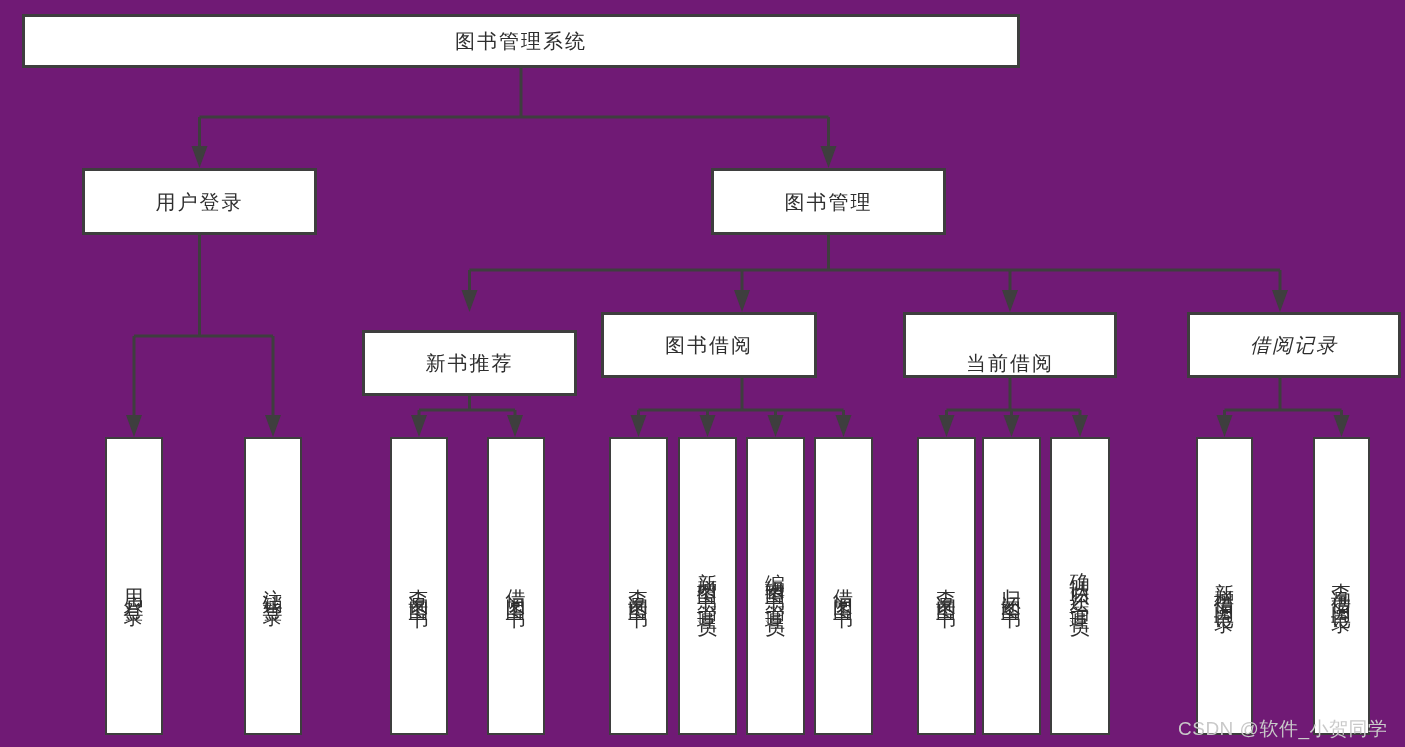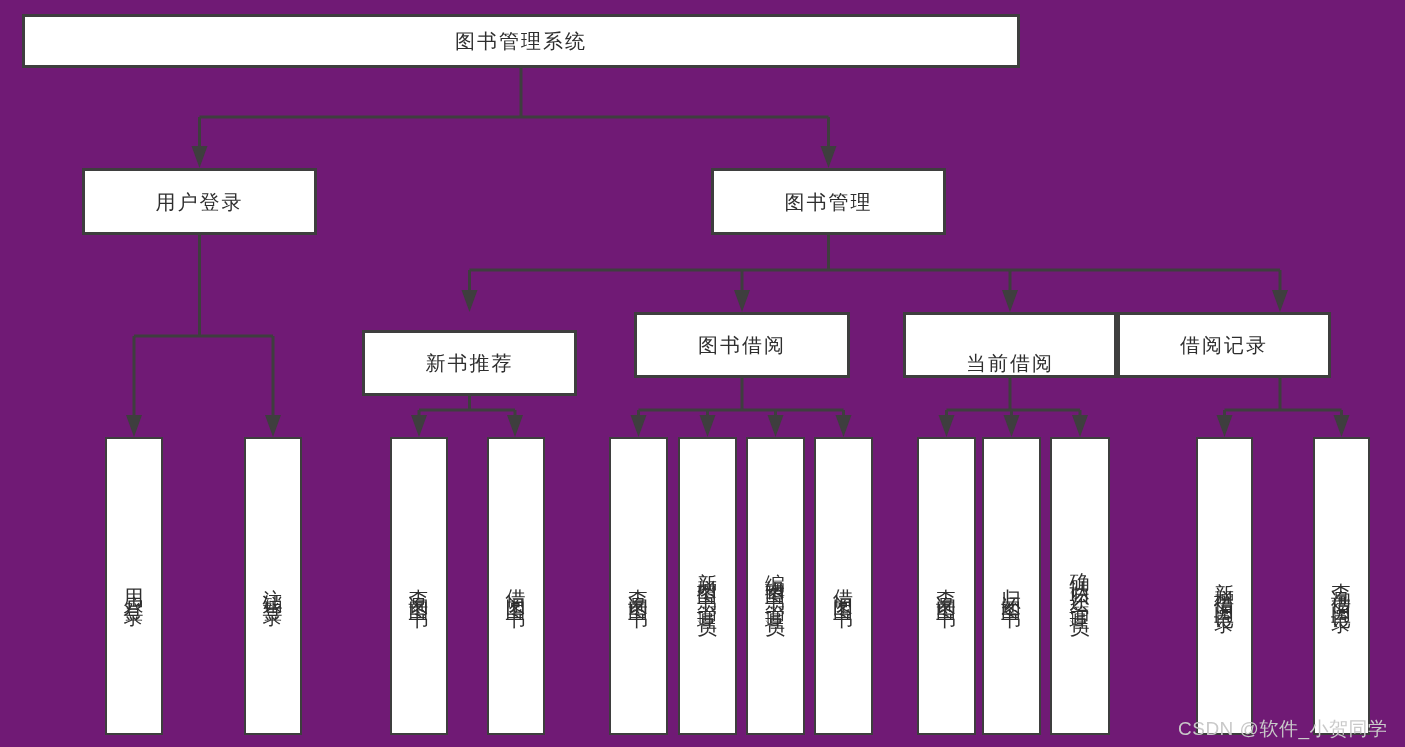--- a/index.html
+++ b/index.html
@@ -40,23 +40,23 @@
     writing-mode: vertical-rl;
     text-orientation: mixed;
     letter-spacing: 0.32em;
     font-size: 20px;
   }
   
   .n-root      { left: 22px;   top: 14px;  width: 998px; height: 54px; }
   .n-l2-a      { left: 82px;   top: 168px; width: 235px; height: 67px; }
   .n-l2-b      { left: 711px;  top: 168px; width: 235px; height: 67px; }
   .n-l3-b0     { left: 362px;  top: 330px; width: 215px; height: 66px; }
-  .n-l3-b1     { left: 634px;  top: 312px; width: 216px; height: 66px; }
+  .n-l3-b1     { left: 601px;  top: 312px; width: 216px; height: 66px; }
   .n-l3-b2     { left: 903px;  top: 312px; width: 214px; height: 66px; align-items: flex-end; }
-  .n-l3-b3     { left: 1117px; top: 312px; width: 214px; height: 66px; }
+  .n-l3-b3     { left: 1187px; top: 312px; width: 214px; height: 66px; font-style: italic; }
   .leaf        { top: 437px; height: 298px; }
   .n-a0 { left: 105px;  width: 58px; }
   .n-a1 { left: 244px;  width: 58px; }
   .n-b00 { left: 390px; width: 58px; }
   .n-b01 { left: 487px; width: 58px; }
   .n-b10 { left: 609px; width: 59px; }
   .n-b11 { left: 678px; width: 59px; }
   .n-b12 { left: 746px; width: 59px; }
   .n-b13 { left: 814px; width: 59px; }
   .n-b20 { left: 917px; width: 59px; }

